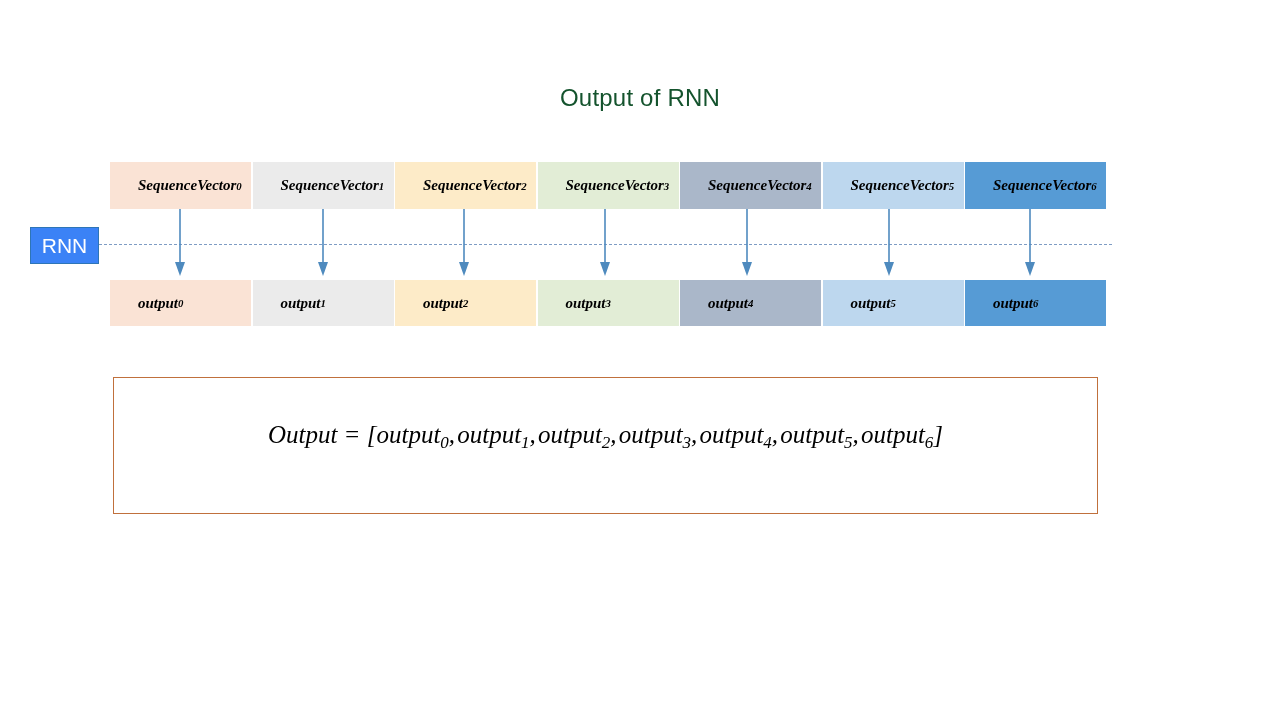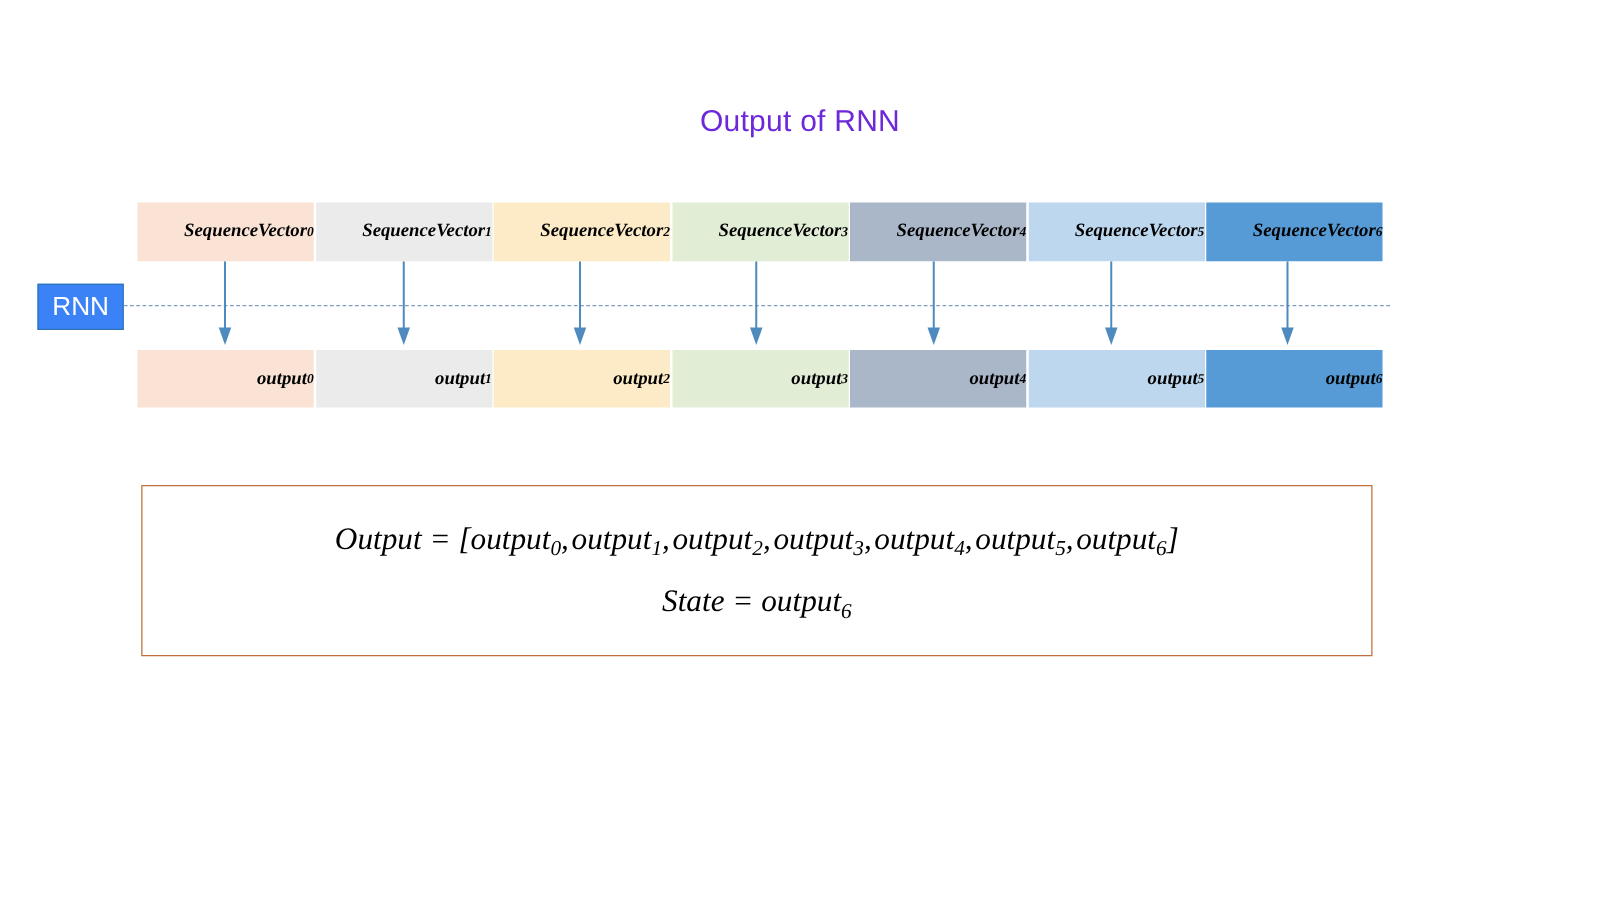--- a/index.html
+++ b/index.html
@@ -23,21 +23,21 @@
   
   .slide-title {
     position: absolute;
     left: 0;
     top: 84px;
     width: 1280px;
     text-align: center;
     font-family: "Liberation Sans", sans-serif;
     font-size: 24px;
     font-weight: 400;
-    color: #6d28d9;
+    color: #14532d;
     letter-spacing: 0.2px;
   }
 
   
   .rnn-box {
     position: absolute;
     left: 30px;
     top: 227px;
     width: 69px;
     height: 37px;
@@ -76,21 +76,21 @@
   }
   .row-out {
     top: 280px;
     height: 46px;
   }
 
   .cell {
     box-sizing: border-box;
     display: flex;
     align-items: center;
-    justify-content: flex-end;
+    justify-content: flex-start;
     font-family: "Liberation Serif", serif;
     font-weight: bold;
     font-style: italic;
     color: #000000;
     white-space: nowrap;
     padding-left: 28px;
   }
   .row-seq .cell {
     width: 141px;
     font-size: 15px;
@@ -254,29 +254,24 @@
     <div class="cell" style="background: rgb(189, 215, 238);">
       <span>output</span>
         <sub>5</sub>
     </div>
     <div class="cell" style="background: rgb(86, 155, 213);">
       <span>output</span>
         <sub>6</sub>
     </div>
   </div>
 
-  <div class="formula-box" style="border-color: rgb(192, 112, 60); margin-top: 11px;">
+  <div class="formula-box" style="border-color: rgb(192, 112, 60);">
 
     <div class="formula formula-1">
       <span>Output</span>
       <span>=</span>
       <span>[</span><span>output</span><sub>0</sub>, <span>output</span><sub>1</sub>, <span>output</span><sub>2</sub>, <span>output</span><sub>3</sub>, <span>output</span><sub>4</sub>, <span>output</span><sub>5</sub>, <span>output</span><sub>6</sub><span>]</span>
     </div>
 
-    <div class="formula formula-2">
-      <span>State</span>
-      <span>=</span>
-      <span>output</span><sub>6</sub>
-    </div>
 
   </div>
 
 </div>
 
 </body></html>

